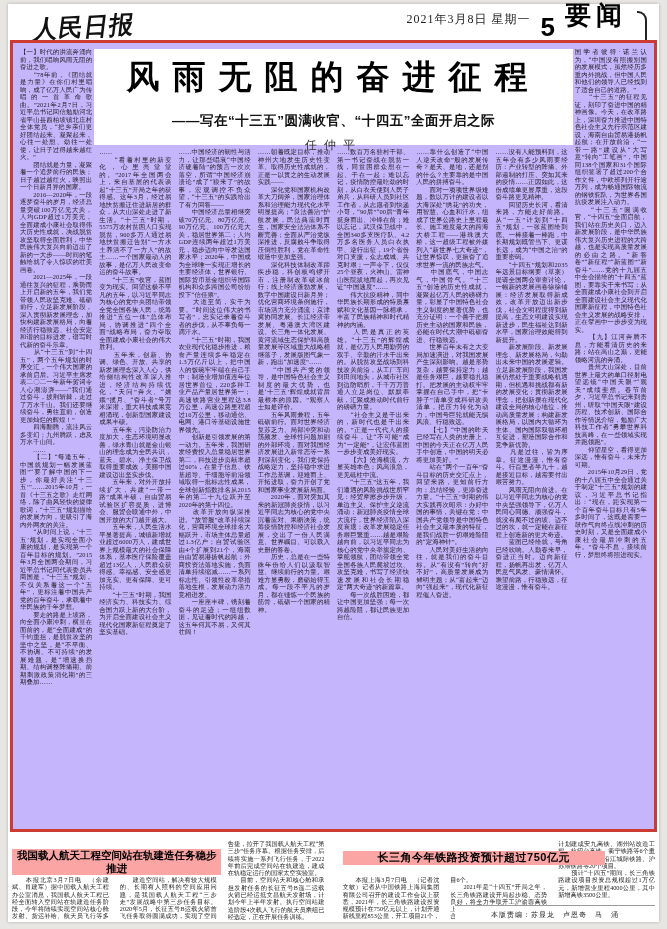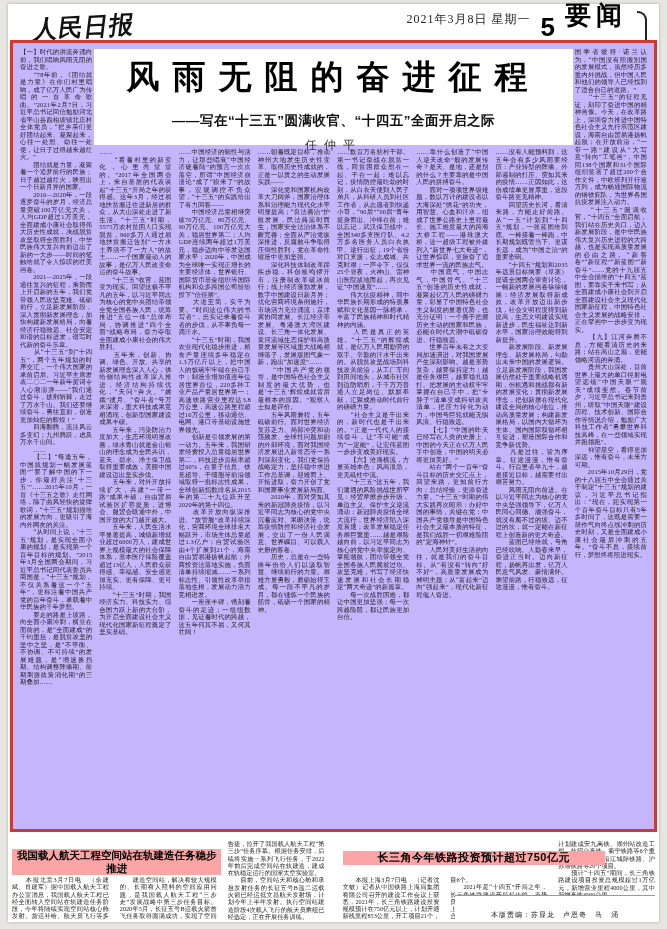--- a/index.html
+++ b/index.html
@@ -78,21 +78,21 @@
     position:absolute; top:9px; left:0; width:67%;
     text-align:center; z-index:2; background:#fca5a5;
     font-family:"Liberation Sans",sans-serif; font-weight:bold;
     color:#000; line-height:1.25;
   }
   .bhead.left-h  { font-size:10.5px; letter-spacing:0; }
   .bhead.right-h { font-size:11px; width:84%; top:11px; letter-spacing:.5px; }
   .editors {
     position:absolute; right:0; bottom:0; width:64%;
     background:#fff; border-top:1px solid #9a9a9a;
-    padding-top:14px; text-align:center;
+    padding-top:4px; text-align:center;
     font-size:7px; color:#222; letter-spacing:1px; z-index:3;
   }
 </style>
 </head>
 <body>
 
 <div class="page">
 
   <div class="masthead">
     <div class="logo">人民日报</div>

